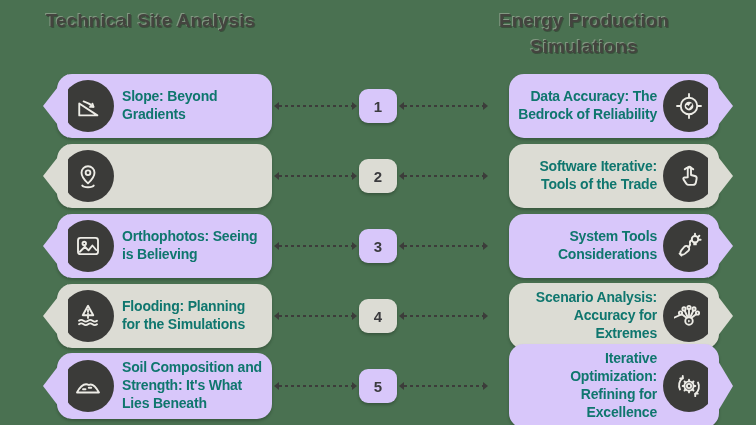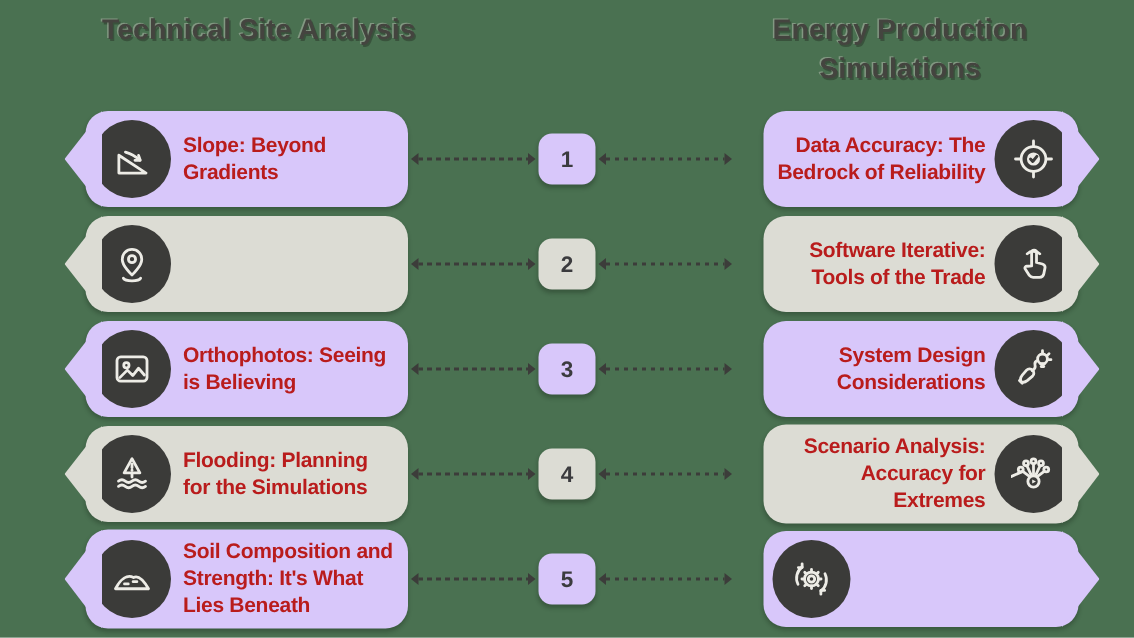--- a/index.html
+++ b/index.html
@@ -6,22 +6,22 @@
   .canvas {
     position:relative; width:756px; height:425px;
     background:#4a7151; overflow:hidden;
     font-family:"Liberation Sans", sans-serif;
   }
   .col-title {
     position:absolute; top:8px; text-align:center;
     font-size:19px; font-weight:700; color:#44443f; line-height:1.35;
     text-shadow:-1px -1px 0 rgba(200,200,190,0.45), 1px 1px 0 rgba(25,25,22,0.35);
   }
-  .title-left  { left:58px;  width:229px; }
-  .title-right { left:486px; width:228px; }
+  .title-left  { left:26px;  width:229px;text-align:right; }
+  .title-right { left:470px; width:228px; }
 
   .rows { position:absolute; top:71px; left:0; width:756px; }
   .row { display:flex; align-items:center; height:70px; padding-left:43px; }
 
   .pill {
     position:relative; min-height:62px; border-radius:15px;
     display:flex; align-items:center; box-sizing:border-box;
     box-shadow:0 2px 3px rgba(15,25,15,0.28);
     margin-left:19px;
   }
@@ -40,21 +40,21 @@
   }
 
   .icon-circle {
     flex:none; width:52px; height:52px; border-radius:50%;
     background:#3b3b39; display:flex; align-items:center; justify-content:center;
   }
   .icon-circle svg { width:30px; height:30px; stroke:#edece6; fill:none;
     stroke-width:1.5; stroke-linecap:round; stroke-linejoin:round; }
 
   .pill-label {
-    flex:1; font-size:14px; font-weight:600; color:#b91c1c;
+    flex:1; font-size:14px; font-weight:600; color:#0f766e;
     line-height:1.28; letter-spacing:-0.2px;
   }
   .pill-right .pill-label { text-align:right; }
 
   .connector { display:flex; align-items:center; padding:0 2px; box-sizing:border-box; }
   .conn-l { width:87px; } .conn-r { width:93px; }
   .dots { flex:1; height:2px;
     background:repeating-linear-gradient(90deg,#3c3c3a 0 3px, transparent 3px 6px); }
   .arrow { width:0; height:0; flex:none; }
   .arrow-l { border-right:5px solid #3c3c3a; border-top:4px solid transparent; border-bottom:4px solid transparent; }
@@ -163,21 +163,21 @@
           <span class="dots"></span>
           <span class="arrow arrow-r"></span>
         </div>
       <div class="num-box">3</div>
       <div class="connector conn-r">
           <span class="arrow arrow-l"></span>
           <span class="dots"></span>
           <span class="arrow arrow-r"></span>
         </div>
       <div class="pill pill-right">
-        <span class="pill-label">System Design Considerations</span>
+        <span class="pill-label">System Tools Considerations</span>
         <span class="icon-circle">
           <svg viewBox="0 0 24 24">
               <path d="M6,19.6 c-1.3,-1.3 -1.3,-2.7 0,-4.3 l2.3,-2.7 c0.9,-1 2.4,-0.9 3.2,0 c0.9,0.9 0.9,2.3 0,3.2 l-2.7,2.3 c-1.6,1.3 -3,1.3 -4.3,0 Z"></path>
               <path d="M11.3,12.8 q2,-1 1.5,-3 q-0.4,-1.8 1.5,-2.4"></path>
               <circle cx="16.8" cy="6.6" r="2.6"></circle>
               <path d="M15.8,9.3 h2 M16.1,10.7 h1.4"></path>
               <line x1="16.8" y1="2.2" x2="16.8" y2="3.2"></line>
               <line x1="20.3" y1="3.8" x2="19.5" y2="4.6"></line>
               <line x1="21.3" y1="7" x2="20.1" y2="7"></line>
             </svg>
@@ -248,20 +248,21 @@
           <span class="dots"></span>
           <span class="arrow arrow-r"></span>
         </div>
       <div class="num-box">5</div>
       <div class="connector conn-r">
           <span class="arrow arrow-l"></span>
           <span class="dots"></span>
           <span class="arrow arrow-r"></span>
         </div>
       <div class="pill pill-right">
+        <span class="pill-label">Iterative Optimization: Refining for Excellence</span>
         <span class="icon-circle">
           <svg viewBox="0 0 24 24">
               <circle cx="12" cy="12" r="1.7"></circle>
               <circle cx="12" cy="12" r="3.7"></circle>
               <line x1="12" y1="6.9" x2="12" y2="8.3"></line>
               <line x1="12" y1="15.7" x2="12" y2="17.1"></line>
               <line x1="6.9" y1="12" x2="8.3" y2="12"></line>
               <line x1="15.7" y1="12" x2="17.1" y2="12"></line>
               <line x1="8.4" y1="8.4" x2="9.4" y2="9.4"></line>
               <line x1="14.6" y1="14.6" x2="15.6" y2="15.6"></line>

